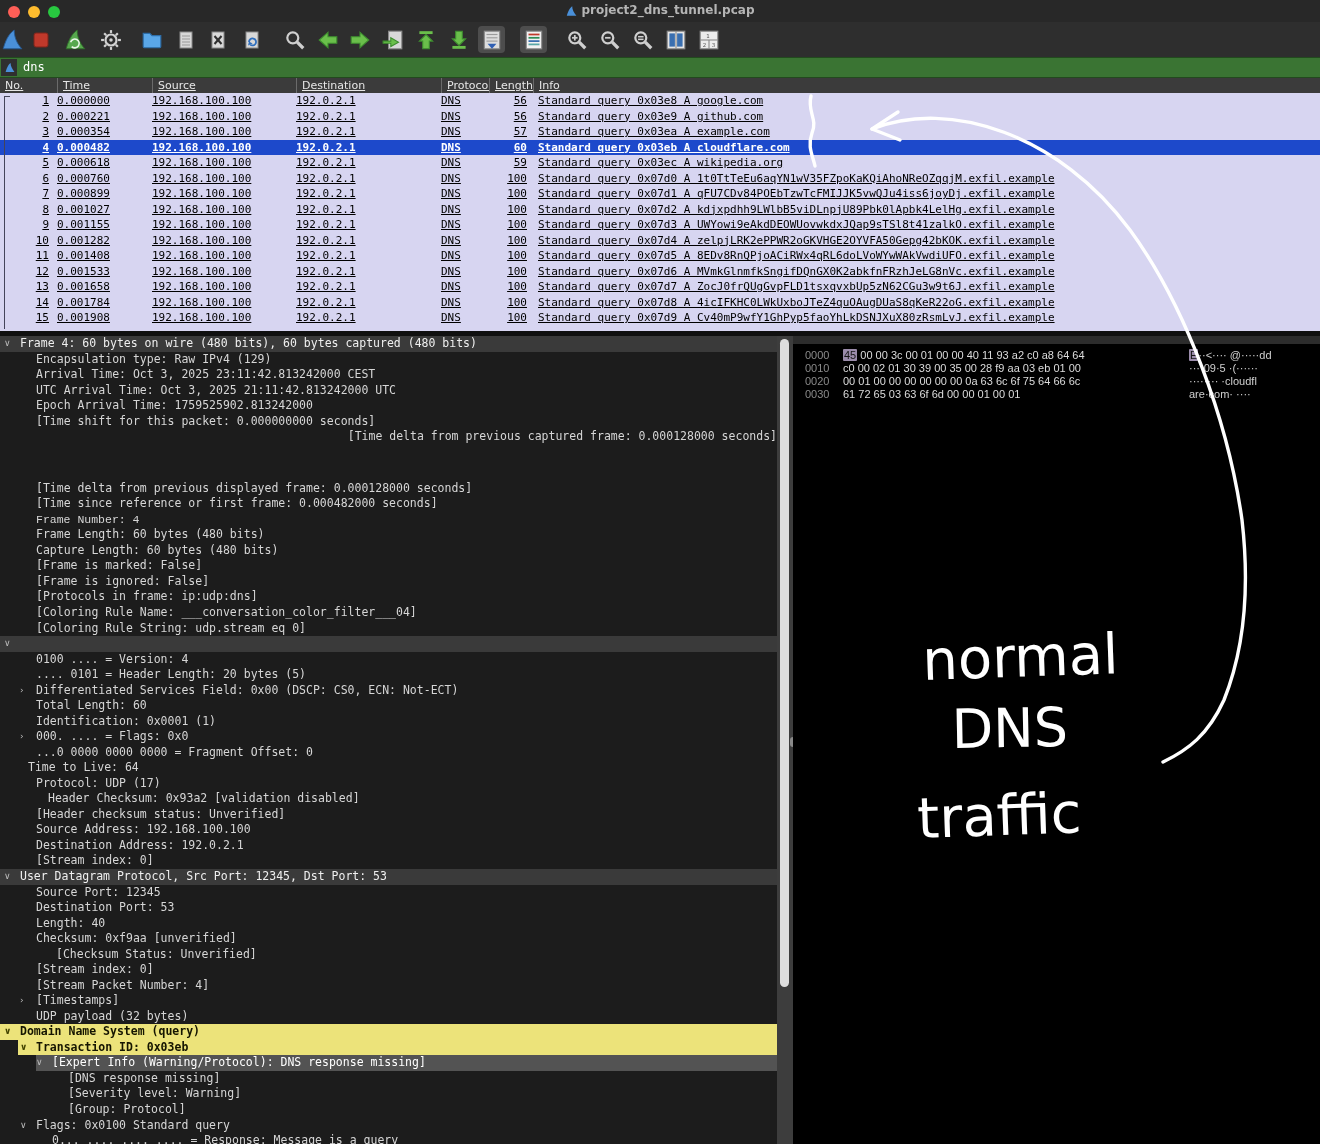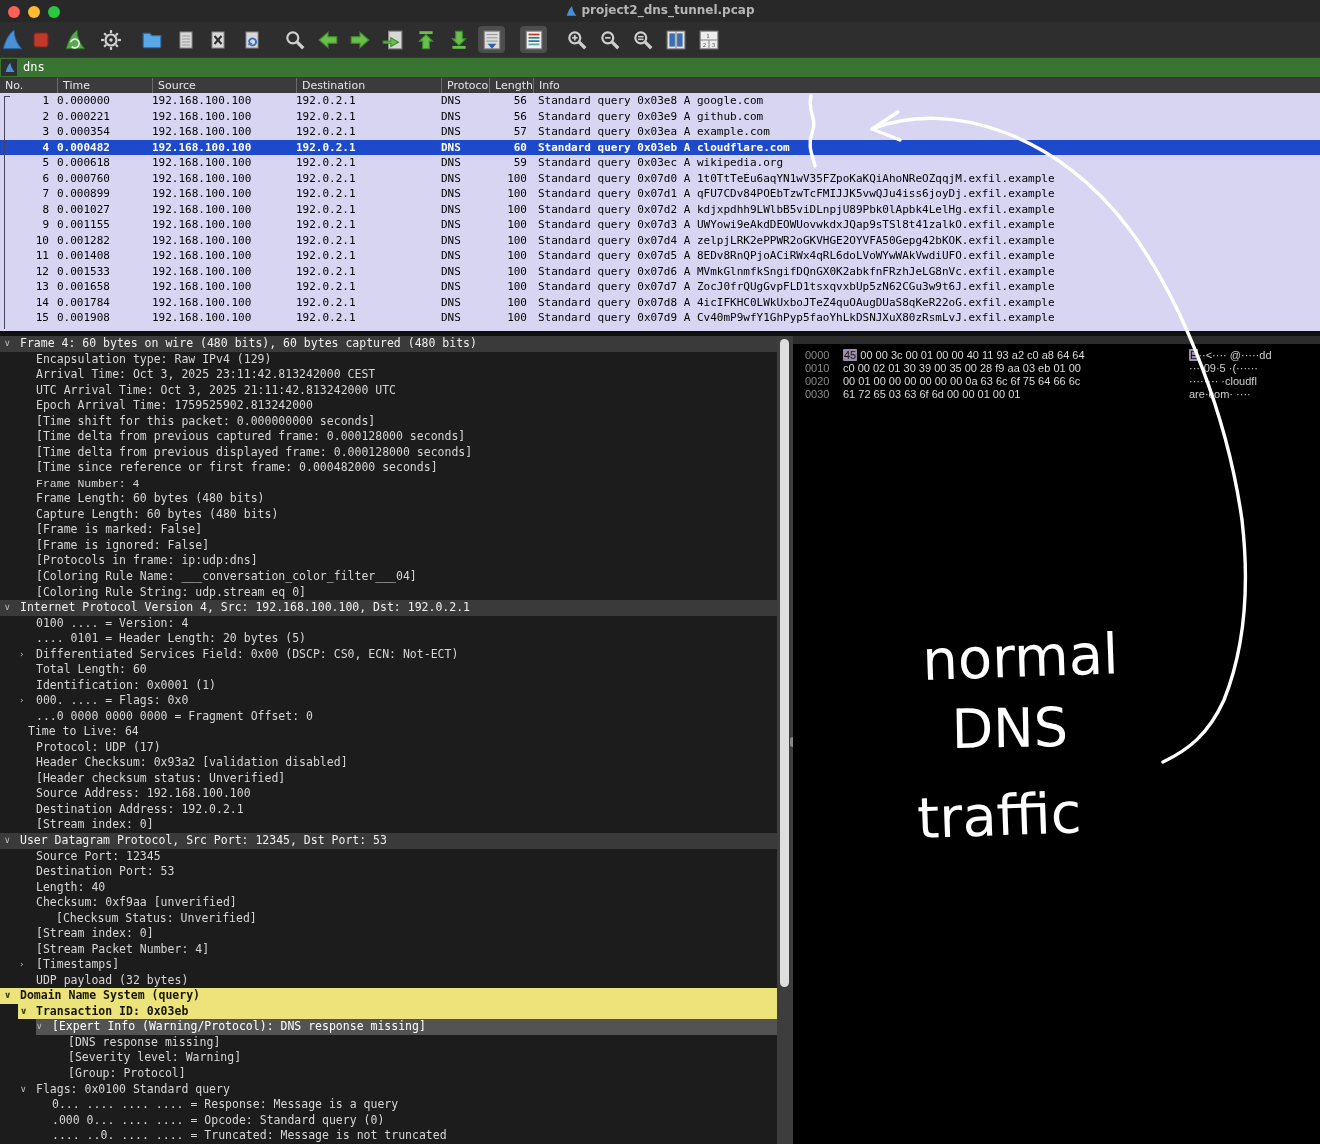--- a/index.html
+++ b/index.html
@@ -23,21 +23,21 @@
 
   
   .filterbar { position:absolute; left:0; top:57px; width:1320px; height:21px; background:#3a7433;
                border-top:1px solid #224a1e; border-bottom:1px solid #224a1e; color:#fff;
                font-family:"DejaVu Sans Mono", monospace; font-size:12px; line-height:19px; }
   .fbookmark { position:absolute; left:1px; top:1px; width:16px; height:17px; background:#2f2f2f; 
                display:flex; align-items:center; justify-content:center; }
   .fval { position:absolute; left:23px; top:0; }
 
   
-  .pktgrid { display:grid; grid-template-columns:57px 95px 144px 145px 48px 44px 1fr; }
+  .pktgrid { display:grid; grid-template-columns:57px 95px 144px 145px 48px 44px 1fr;text-decoration:underline; }
   .pktheader { position:absolute; left:0; top:78px; width:1320px; height:15px; background:#3b3b3b;
                color:#e6e6e6; font-size:11px; line-height:15px; }
   .pktheader .hc { overflow:hidden; white-space:nowrap; padding-left:5px; border-left:1px solid #6b6b6b; }
   .pktheader .hc:first-child { border-left:none; }
   .pktlist { position:absolute; left:0; top:93px; width:1320px; height:238px; background:#d7d5f1;
              font-family:"DejaVu Sans Mono", monospace; font-size:11px; color:#000; overflow:hidden; }
   .prow { height:15.5px; line-height:15.5px; white-space:nowrap; }
   .prow > div { overflow:hidden; white-space:nowrap; }
   .prow .c-no { text-align:right; padding-right:8px; }
   .prow .c-len { text-align:right; padding-right:6px; }
@@ -429,42 +429,42 @@
 
   <div class="splitter"></div>
 
   <div class="details">
       <div class="dline hdr" style="margin-left: 0px; padding-left: 20px;"><span class="chev" style="left: 4px;">∨</span><span>Frame 4: 60 bytes on wire (480 bits), 60 bytes captured (480 bits)</span></div>
       <div class="dline" style="margin-left: 0px; padding-left: 36px;"><span>Encapsulation type: Raw IPv4 (129)</span></div>
       <div class="dline" style="margin-left: 0px; padding-left: 36px;"><span>Arrival Time: Oct  3, 2025 23:11:42.813242000 CEST</span></div>
       <div class="dline" style="margin-left: 0px; padding-left: 36px;"><span>UTC Arrival Time: Oct  3, 2025 21:11:42.813242000 UTC</span></div>
       <div class="dline" style="margin-left: 0px; padding-left: 36px;"><span>Epoch Arrival Time: 1759525902.813242000</span></div>
       <div class="dline" style="margin-left: 0px; padding-left: 36px;"><span>[Time shift for this packet: 0.000000000 seconds]</span></div>
-      <div class="dline" style="margin-left: 0px; padding-left: 36px;"><span>[Time delta from previous captured frame: 0.000128000 seconds]</span></div>
-      <div class="dline" style="margin-left: 0px; padding-left: 36px;"><span>[Time delta from previous displayed frame: 0.000128000 seconds]</span></div>
+      <div class="dline" style="margin-left: 0px; padding-left: 36px; text-align: right;"><span>[Time delta from previous captured frame: 0.000128000 seconds]</span></div>
+      <div class="dline" style="margin-left: 0px; padding-left: 36px; margin-top: 36px;"><span>[Time delta from previous displayed frame: 0.000128000 seconds]</span></div>
       <div class="dline" style="margin-left: 0px; padding-left: 36px;"><span>[Time since reference or first frame: 0.000482000 seconds]</span></div>
       <div class="dline" style="margin-left: 0px; padding-left: 36px; font-family: Liberation Mono, monospace;"><span>Frame Number: 4</span></div>
       <div class="dline" style="margin-left: 0px; padding-left: 36px;"><span>Frame Length: 60 bytes (480 bits)</span></div>
       <div class="dline" style="margin-left: 0px; padding-left: 36px;"><span>Capture Length: 60 bytes (480 bits)</span></div>
       <div class="dline" style="margin-left: 0px; padding-left: 36px;"><span>[Frame is marked: False]</span></div>
       <div class="dline" style="margin-left: 0px; padding-left: 36px;"><span>[Frame is ignored: False]</span></div>
       <div class="dline" style="margin-left: 0px; padding-left: 36px;"><span>[Protocols in frame: ip:udp:dns]</span></div>
       <div class="dline" style="margin-left: 0px; padding-left: 36px;"><span>[Coloring Rule Name: ___conversation_color_filter___04]</span></div>
       <div class="dline" style="margin-left: 0px; padding-left: 36px;"><span>[Coloring Rule String: udp.stream eq 0]</span></div>
-      <div class="dline hdr" style="margin-left: 0px; padding-left: 20px;"><span class="chev" style="left: 4px;">∨</span><span>Internet Protocol Version 4, Src: 192.168.100.100, Dst: 192.0.2.1</span></div>
+      <div class="dline hdr" style="margin-left: 0px; padding-left: 20px;"><span class="chev" style="left: 4px;">∨</span></div>
       <div class="dline" style="margin-left: 0px; padding-left: 36px;"><span>0100 .... = Version: 4</span></div>
       <div class="dline" style="margin-left: 0px; padding-left: 36px;"><span>.... 0101 = Header Length: 20 bytes (5)</span></div>
       <div class="dline" style="margin-left: 0px; padding-left: 36px;"><span class="chev" style="left: 20px;">›</span><span>Differentiated Services Field: 0x00 (DSCP: CS0, ECN: Not-ECT)</span></div>
       <div class="dline" style="margin-left: 0px; padding-left: 36px;"><span>Total Length: 60</span></div>
       <div class="dline" style="margin-left: 0px; padding-left: 36px;"><span>Identification: 0x0001 (1)</span></div>
       <div class="dline" style="margin-left: 0px; padding-left: 36px;"><span class="chev" style="left: 20px;">›</span><span>000. .... = Flags: 0x0</span></div>
       <div class="dline" style="margin-left: 0px; padding-left: 36px;"><span>...0 0000 0000 0000 = Fragment Offset: 0</span></div>
       <div class="dline" style="margin-left: 0px; padding-left: 28px;"><span>Time to Live: 64</span></div>
       <div class="dline" style="margin-left: 0px; padding-left: 36px;"><span>Protocol: UDP (17)</span></div>
-      <div class="dline" style="margin-left: 0px; padding-left: 36px;"><span>Header Checksum: 0x93a2 [validation disabled]</span></div>
+      <div class="dline" style="margin-left: 12px; padding-left: 36px;"><span>Header Checksum: 0x93a2 [validation disabled]</span></div>
       <div class="dline" style="margin-left: 0px; padding-left: 36px;"><span>[Header checksum status: Unverified]</span></div>
       <div class="dline" style="margin-left: 0px; padding-left: 36px;"><span>Source Address: 192.168.100.100</span></div>
       <div class="dline" style="margin-left: 0px; padding-left: 36px;"><span>Destination Address: 192.0.2.1</span></div>
       <div class="dline" style="margin-left: 0px; padding-left: 36px;"><span>[Stream index: 0]</span></div>
       <div class="dline hdr" style="margin-left: 0px; padding-left: 20px;"><span class="chev" style="left: 4px;">∨</span><span>User Datagram Protocol, Src Port: 12345, Dst Port: 53</span></div>
       <div class="dline" style="margin-left: 0px; padding-left: 36px;"><span>Source Port: 12345</span></div>
       <div class="dline" style="margin-left: 0px; padding-left: 36px;"><span>Destination Port: 53</span></div>
       <div class="dline" style="margin-left: 0px; padding-left: 36px;"><span>Length: 40</span></div>
       <div class="dline" style="margin-left: 0px; padding-left: 36px;"><span>Checksum: 0xf9aa [unverified]</span></div>
       <div class="dline" style="margin-left: 0px; padding-left: 56px;"><span>[Checksum Status: Unverified]</span></div>

